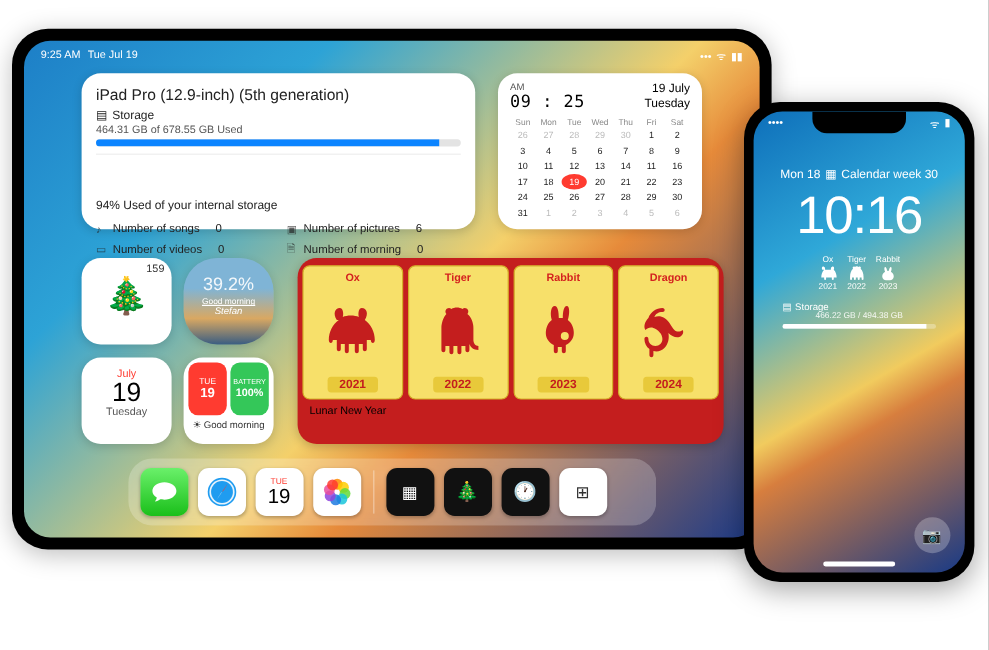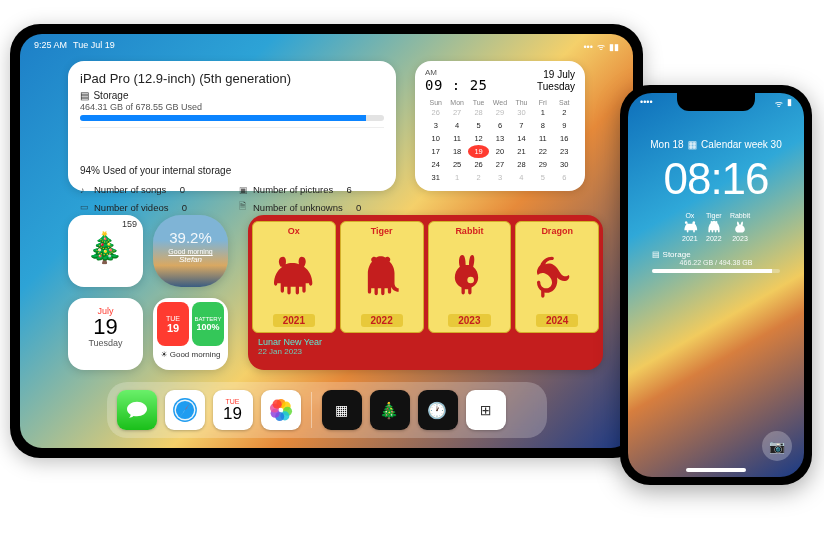--- a/index.html
+++ b/index.html
@@ -110,21 +110,21 @@
     box-shadow:0 2px 8px rgba(0,0,0,0.2);
     overflow:hidden;
   }
   .lunar-cards { display:flex; gap:4px; height:112px;}
   .zodiac { flex:1; background:#f7e06a; border-radius:6px; border:1.5px solid #d4af2a;
     display:flex; flex-direction:column; align-items:center; justify-content:space-between; padding:4px 0;}
   .z-name { color:#d4221f; font-size:9px; font-weight:600;}
   .z-svg { width:50px; height:56px; }
   .z-svg path, .z-svg circle, .z-svg ellipse { fill:#c41e1e; }
   .z-year { background:#e8c93a; color:#c41e1e; font-size:10px; font-weight:600; padding:1px 10px; border-radius:3px; margin-bottom:1px;}
-  .lunar-foot { color:#5eead4; padding:4px 6px 0 6px;}
+  .lunar-foot { color:#000000; padding:4px 6px 0 6px;}
   .lunar-foot .t { font-size:9px;}
   .lunar-foot .d { font-size:8px; opacity:0.85;}
   
   .dots { position:absolute; left:50%; transform:translateX(-50%); top:362px; display:flex; gap:5px;}
   .dots span { width:4px; height:4px; border-radius:50%; background:rgba(255,255,255,0.45);}
   .dots span.active { background:#fff;}
   
   .dock {
     position:absolute; left:50%; transform:translateX(-50%);
     bottom:10px; width:440px; height:56px;
@@ -208,21 +208,21 @@
       <div class="storage-used">464.31 GB of 678.55 GB Used</div>
       <div class="bar">
           <div class="bar-fill"></div>
         </div>
       <div class="sep"></div>
       <div class="storage-pct">94% Used of your internal storage</div>
       <div class="stat-grid">
         <div class="stat"><span class="ico">♪</span><span>Number of songs</span>&nbsp;&nbsp;<span>0</span></div>
         <div class="stat"><span class="ico">▣</span><span>Number of pictures</span>&nbsp;&nbsp;<span>6</span></div>
         <div class="stat"><span class="ico">▭</span><span>Number of videos</span>&nbsp;&nbsp;<span>0</span></div>
-        <div class="stat"><span class="ico">🗎</span><span>Number of unknowns</span>&nbsp;&nbsp;<span>0</span></div>
+        <div class="stat"><span class="ico">🗎</span><span>Number of morning</span>&nbsp;&nbsp;<span>0</span></div>
       </div>
     </div>
 
     <div class="widget cal-widget">
       <div class="cal-head">
         <div>
           <span class="cal-ampm">AM</span>
           <span class="cal-clock"><span>09</span> : <span>25</span></span>
         </div>
         <div class="cal-date">
@@ -340,21 +340,20 @@
           <div class="zodiac">
             <div class="z-name">Dragon</div>
             <svg class="z-svg" viewBox="0 0 60 60">
               <path d="M10 18c2-6 8-10 14-10 3 0 3 4 0 4-4 0-7 2-8 5 3-1 7-1 10 1 5 3 7 9 10 12 2 2 6 2 8 0 2 2 0 6-3 7-4 1-8-1-11-4 1 5 0 11-4 15-3 3-7 4-11 3v4c0 3-4 3-4 0v-6c-3-2-5-6-5-10 0-3 4-3 4 0 0 4 3 7 7 7s7-3 7-7c0-5-4-9-9-11-3-1-6 0-8 2-2-3-1-8 3-12z"></path>
             </svg>
             <div class="z-year">2024</div>
           </div>
         </div>
       <div class="lunar-foot">
         <div class="t">Lunar New Year</div>
-        <div class="d">22 Jan 2023</div>
       </div>
     </div>
 
     <div class="dots">
       <span></span>
         <span class="active"></span>
         <span></span>
         <span></span>
     </div>
 
@@ -418,21 +417,21 @@
           <span>ᯤ</span>
           <span>▮</span>
         </span>
     </div>
     <div class="ip-top">
       <div class="ip-line1">
         <span>Mon 18</span>
         <span>▦</span>
         <span>Calendar week 30</span>
       </div>
-      <div class="ip-time">08:16</div>
+      <div class="ip-time">10:16</div>
       <div class="ip-row" id="ip-zrow">
           <div class="ip-zmini">
             <span>Ox</span>
             <svg viewBox="0 0 20 16">
               <path d="M4 4c-1-2 0-4 2-3 1 0 1 2 1 3h6c0-1 0-3 1-3 2-1 3 1 2 3 2 2 3 5 3 8h-3v2c0 1-2 1-2 0v-2H8v2c0 1-2 1-2 0v-2H3c0-3 1-6 3-8H4z"></path>
             </svg>
             <span>2021</span>
           </div>
           <div class="ip-zmini">
             <span>Tiger</span>

